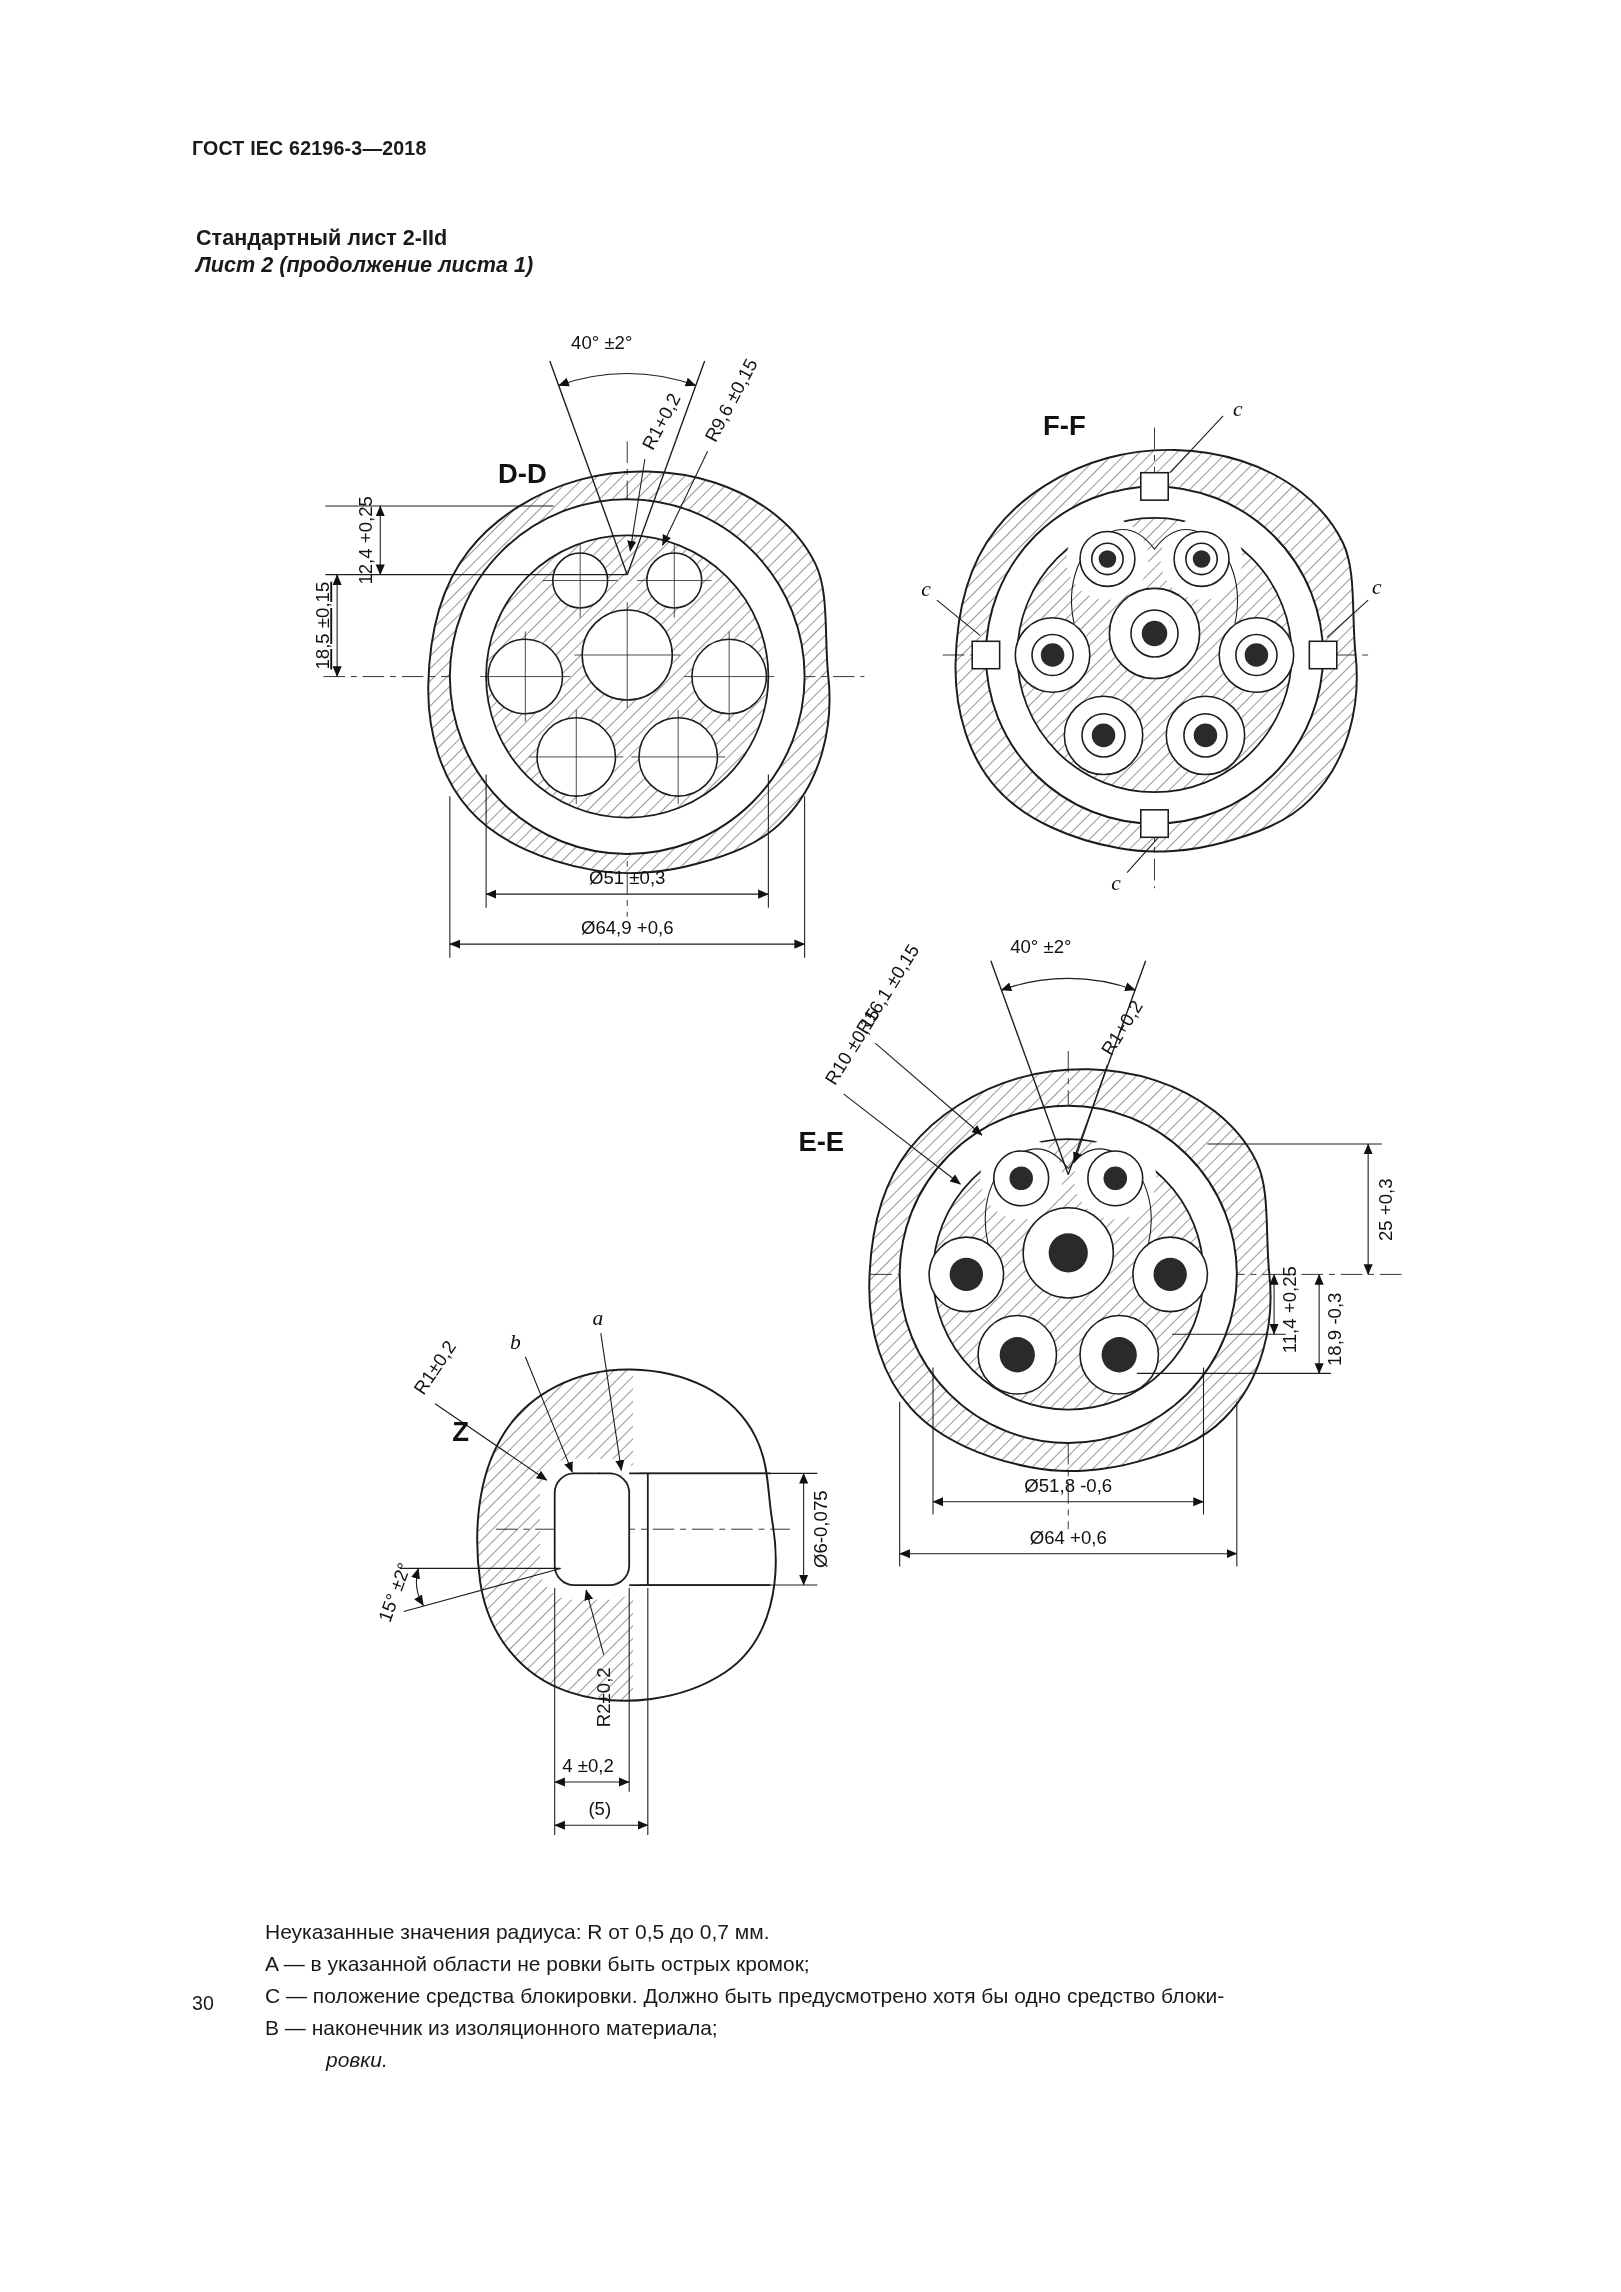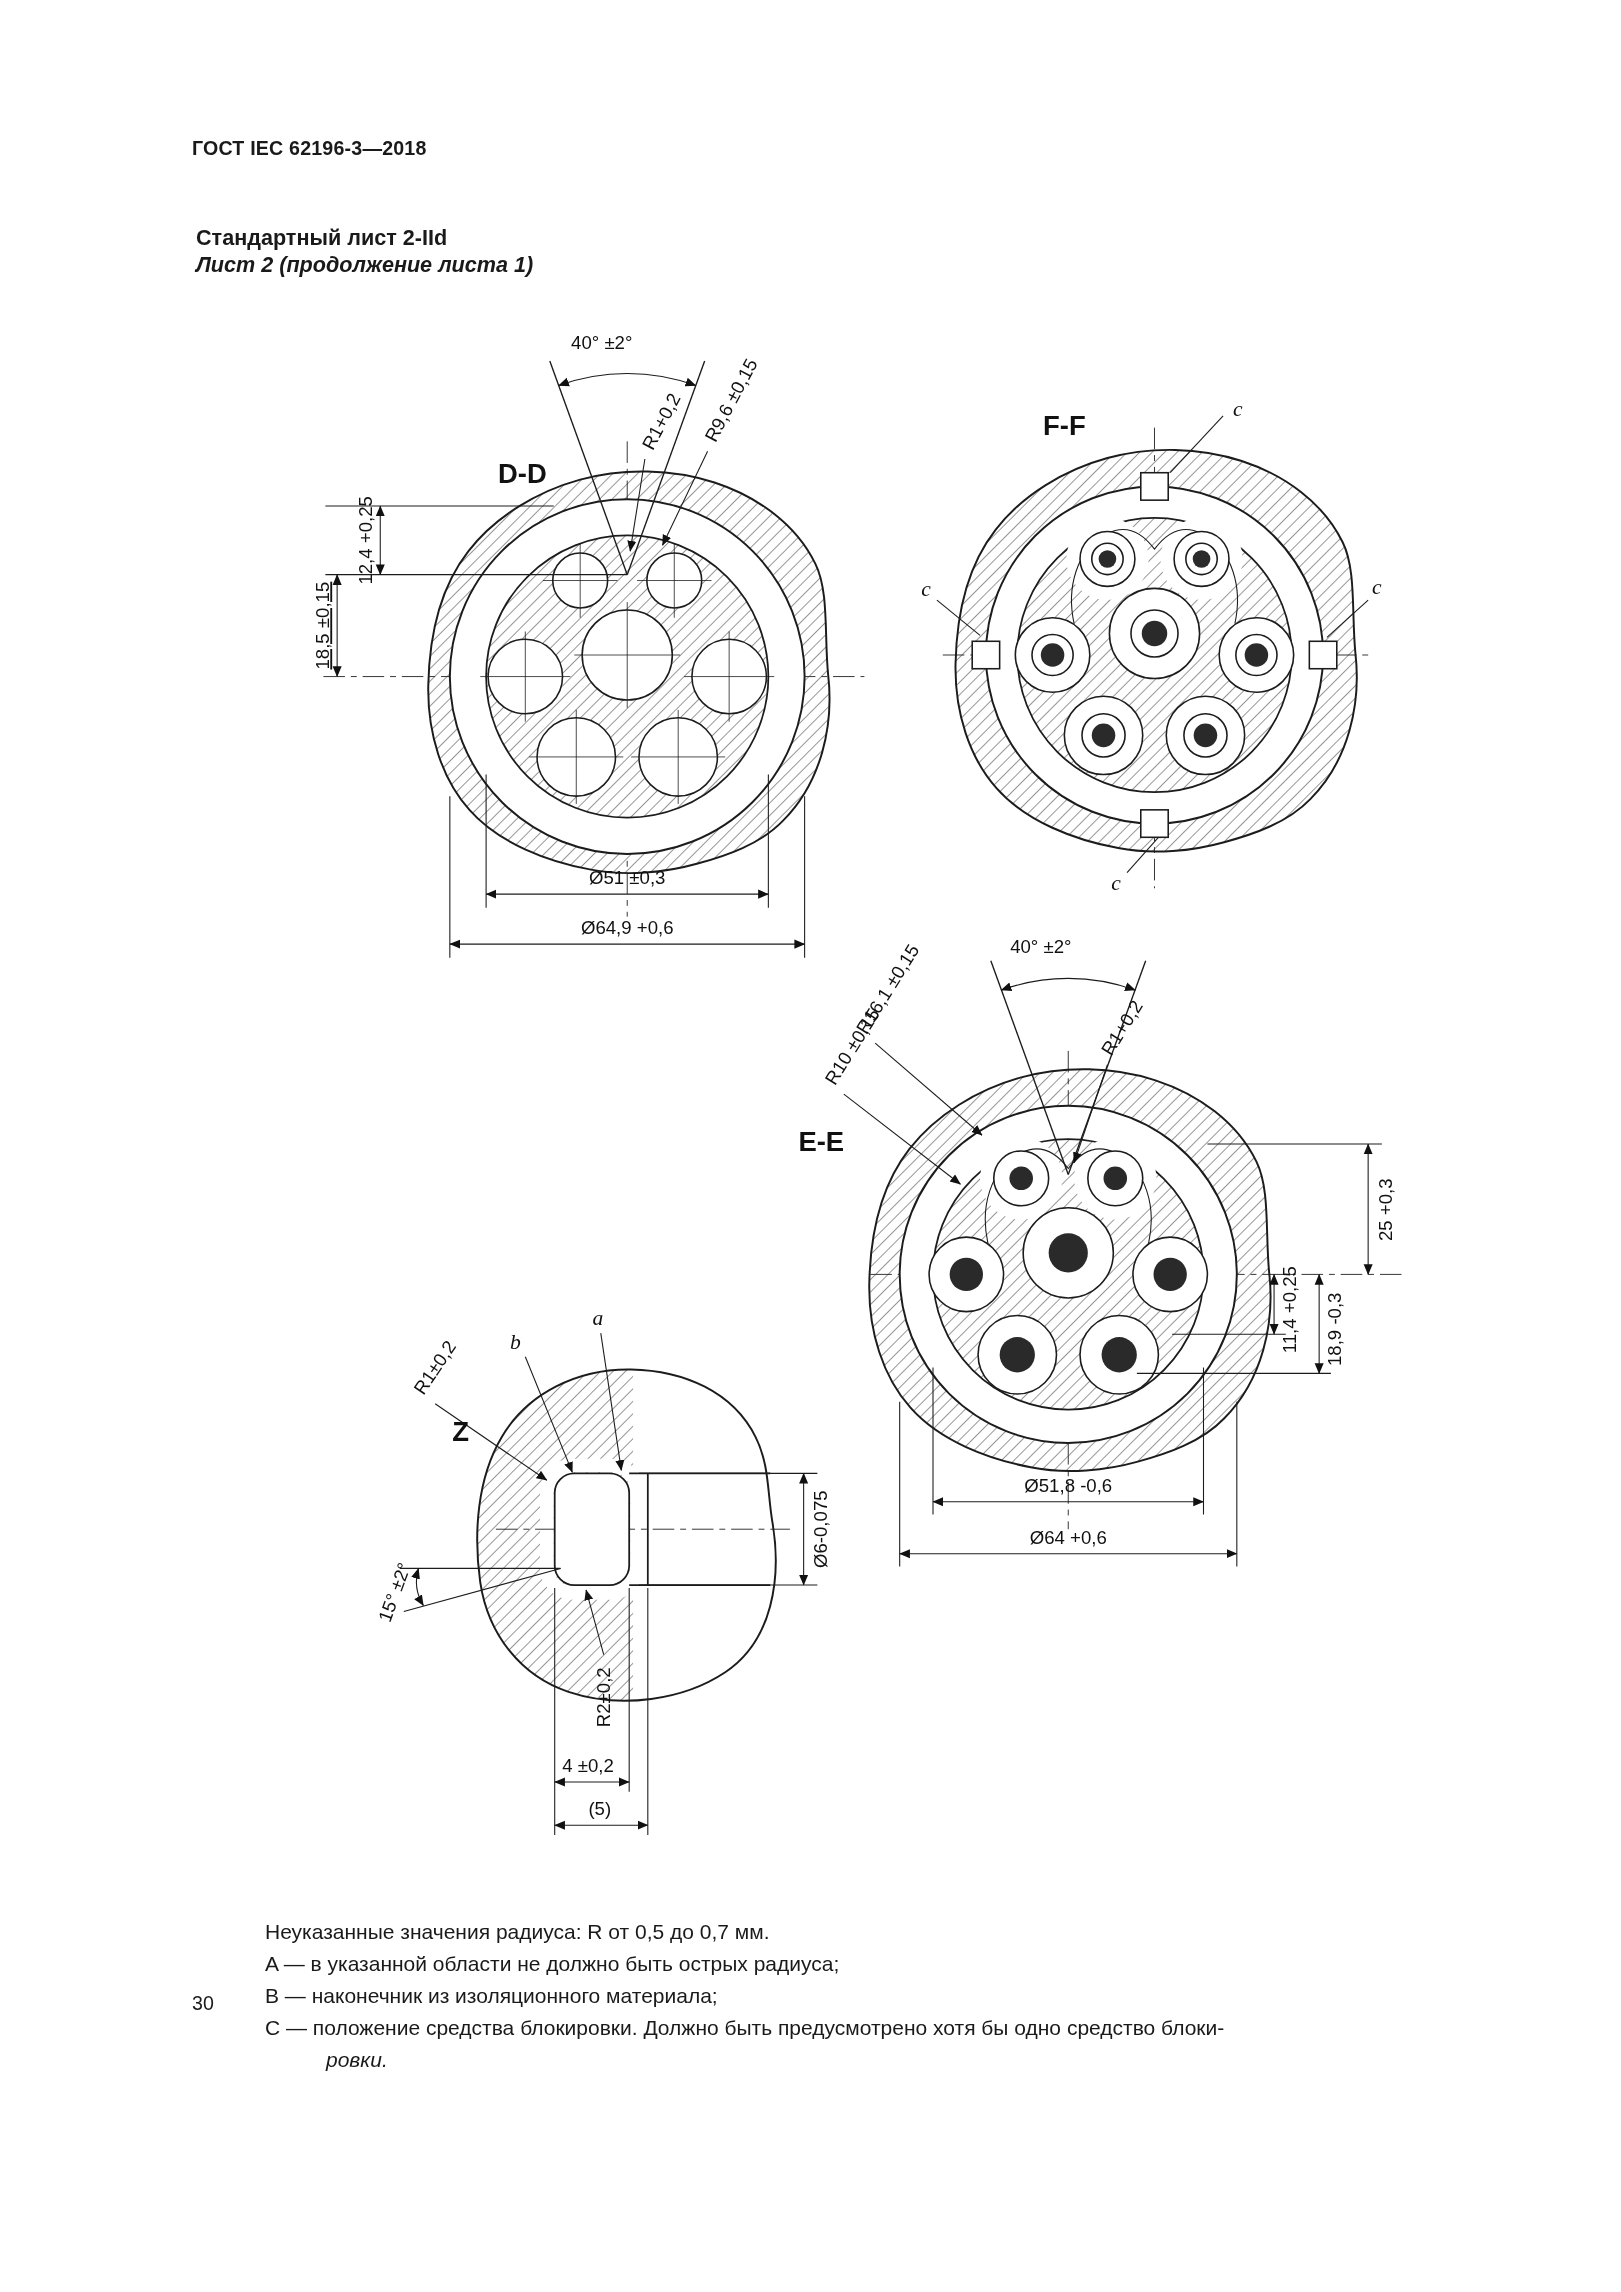--- a/index.html
+++ b/index.html
@@ -327,21 +327,21 @@
         <line class="dim" x1="566" y1="1862" x2="661" y2="1862" marker-start="url(#arr)" marker-end="url(#arr)"></line>
         <text class="dimtxt" x="612" y="1852" text-anchor="middle">(5)</text>
       </g>
 
       <text class="viewlbl" x="470" y="1470" text-anchor="middle">Z</text>
     </g>
   </svg>
 
   <div class="notes">
     <div>Неуказанные значения радиуса: R от 0,5 до 0,7 мм.</div>
-    <div>A — в указанной области не должно быть острых радиуса;</div>
+    <div>A — в указанной области не ровки быть острых кромок;</div>
+    <div>C — положение средства блокировки. Должно быть предусмотрено хотя бы одно средство блоки-</div>
     <div>B — наконечник из изоляционного материала;</div>
-    <div>C — положение средства блокировки. Должно быть предусмотрено хотя бы одно средство блоки-</div>
     <div class="indent">ровки.</div>
   </div>
 
   <div class="page-number">30</div>
 </div>
 
 
 </body></html>

